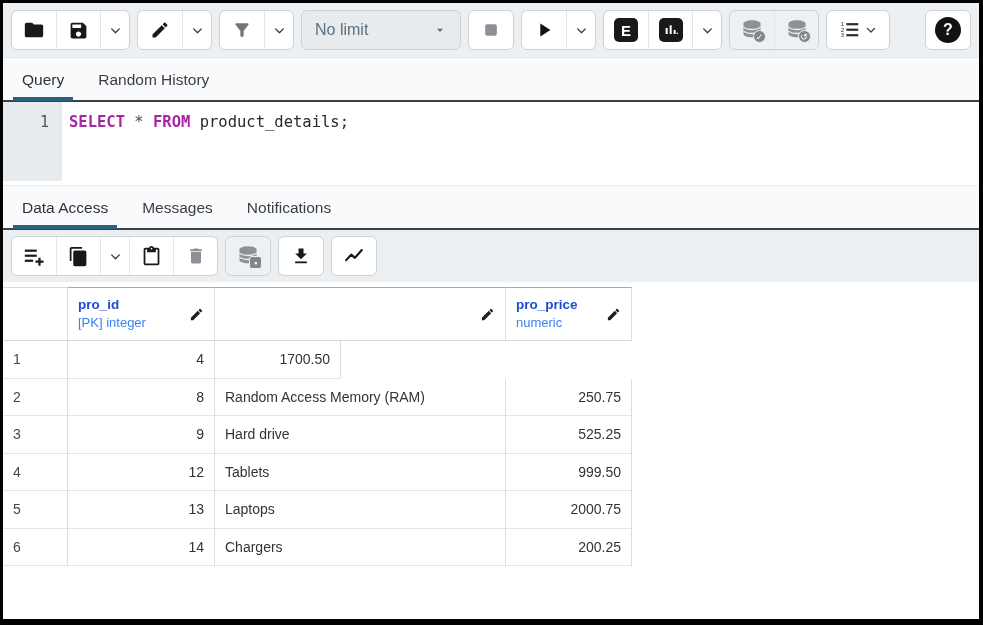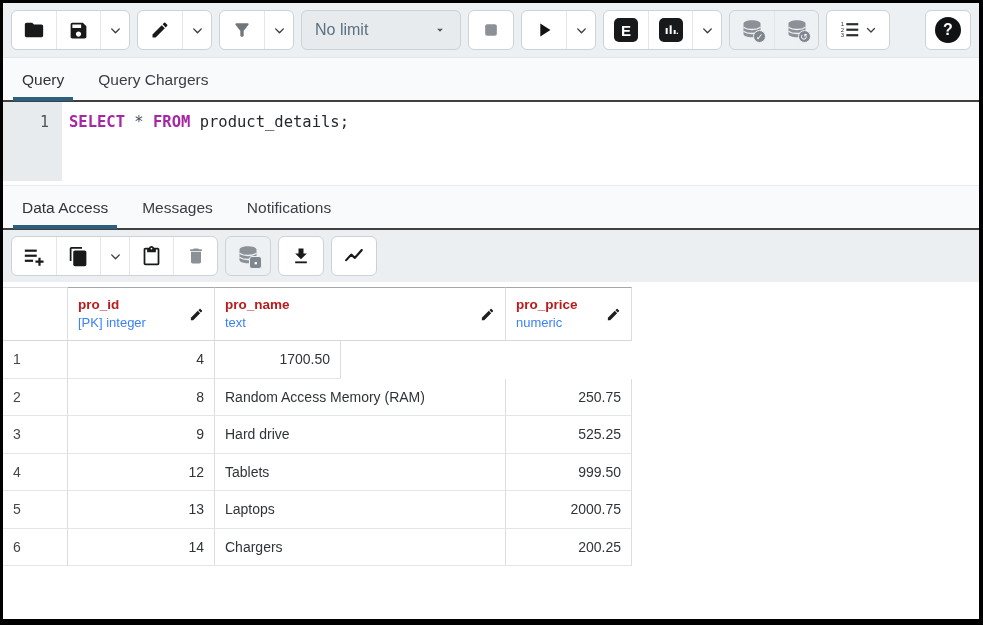--- a/index.html
+++ b/index.html
@@ -60,21 +60,21 @@
   .grid{display:inline-block;margin-top:5px;}
   .grid-row{display:flex;}
   .gcell{box-sizing:border-box;border-right:1px solid #dbdee1;border-bottom:1px solid #e3e6e9;
          font-size:14px;color:#303438;display:flex;align-items:center;padding:0 10px;
          height:37.5px;background:#fff;flex:0 0 auto;cursor:default;}
   .al-r{justify-content:flex-end;}
   .g-rownum{color:#43474b;}
   .grid-header .gcell{height:54px;border-top:1px solid #a3a8ad;border-bottom:1px solid #d6d9dc;}
   .grid-header .gcell.corner{border-top-color:#d6d9dc;}
   .col-head{display:flex;flex-direction:column;line-height:1.45;}
-  .col-name{font-weight:bold;font-size:13.5px;color:#b91c1c;}
+  .col-name{font-weight:bold;font-size:13.5px;color:#1d4ed8;}
   .col-type{font-size:13px;color:#3b82f6;}
   .pencil{margin-left:auto;color:#1c1e20;cursor:pointer;display:flex;}
 </style>
 </head>
 <body>
 
 <div class="frame">
 <div class="app">
 
   <div class="toolbar">
@@ -245,21 +245,21 @@
 
     <div class="btn-group push-right">
       <button class="btn">
         <span class="help-circle">?</span>
       </button>
     </div>
   </div>
 
   <div class="tabrow">
     <div class="tab active">Query</div>
-    <div class="tab">Query Chargers</div>
+    <div class="tab">Random History</div>
   </div>
 
   <div class="editor">
     <div class="gutter">
       <span>1</span>
     </div>
     <div class="code"><span class="kw">SELECT</span><span class="op"> * </span><span class="kw">FROM</span><span> product_details;</span></div>
   </div>
   <div class="divider"></div>
 
@@ -354,24 +354,20 @@
                 <div class="col-name">pro_id</div>
                 <div class="col-type">[PK] integer</div>
               </div>
               <div class="pencil">
                 <svg width="15" height="15" viewBox="0 0 24 24" fill="currentColor">
                   <path d="M3 17.25V21h3.75L17.81 9.94l-3.75-3.75L3 17.25zM20.71 7.04c.39-.39.39-1.02 0-1.41l-2.34-2.34c-.39-.39-1.02-.39-1.41 0l-1.83 1.83 3.75 3.75 1.83-1.83z"></path>
                 </svg>
               </div>
             </div>
             <div class="gcell" style="width: 291px;">
-              <div class="col-head">
-                <div class="col-name">pro_name</div>
-                <div class="col-type">text</div>
-              </div>
               <div class="pencil">
                 <svg width="15" height="15" viewBox="0 0 24 24" fill="currentColor">
                   <path d="M3 17.25V21h3.75L17.81 9.94l-3.75-3.75L3 17.25zM20.71 7.04c.39-.39.39-1.02 0-1.41l-2.34-2.34c-.39-.39-1.02-.39-1.41 0l-1.83 1.83 3.75 3.75 1.83-1.83z"></path>
                 </svg>
               </div>
             </div>
             <div class="gcell" style="width: 126px;">
               <div class="col-head">
                 <div class="col-name">pro_price</div>
                 <div class="col-type">numeric</div>

